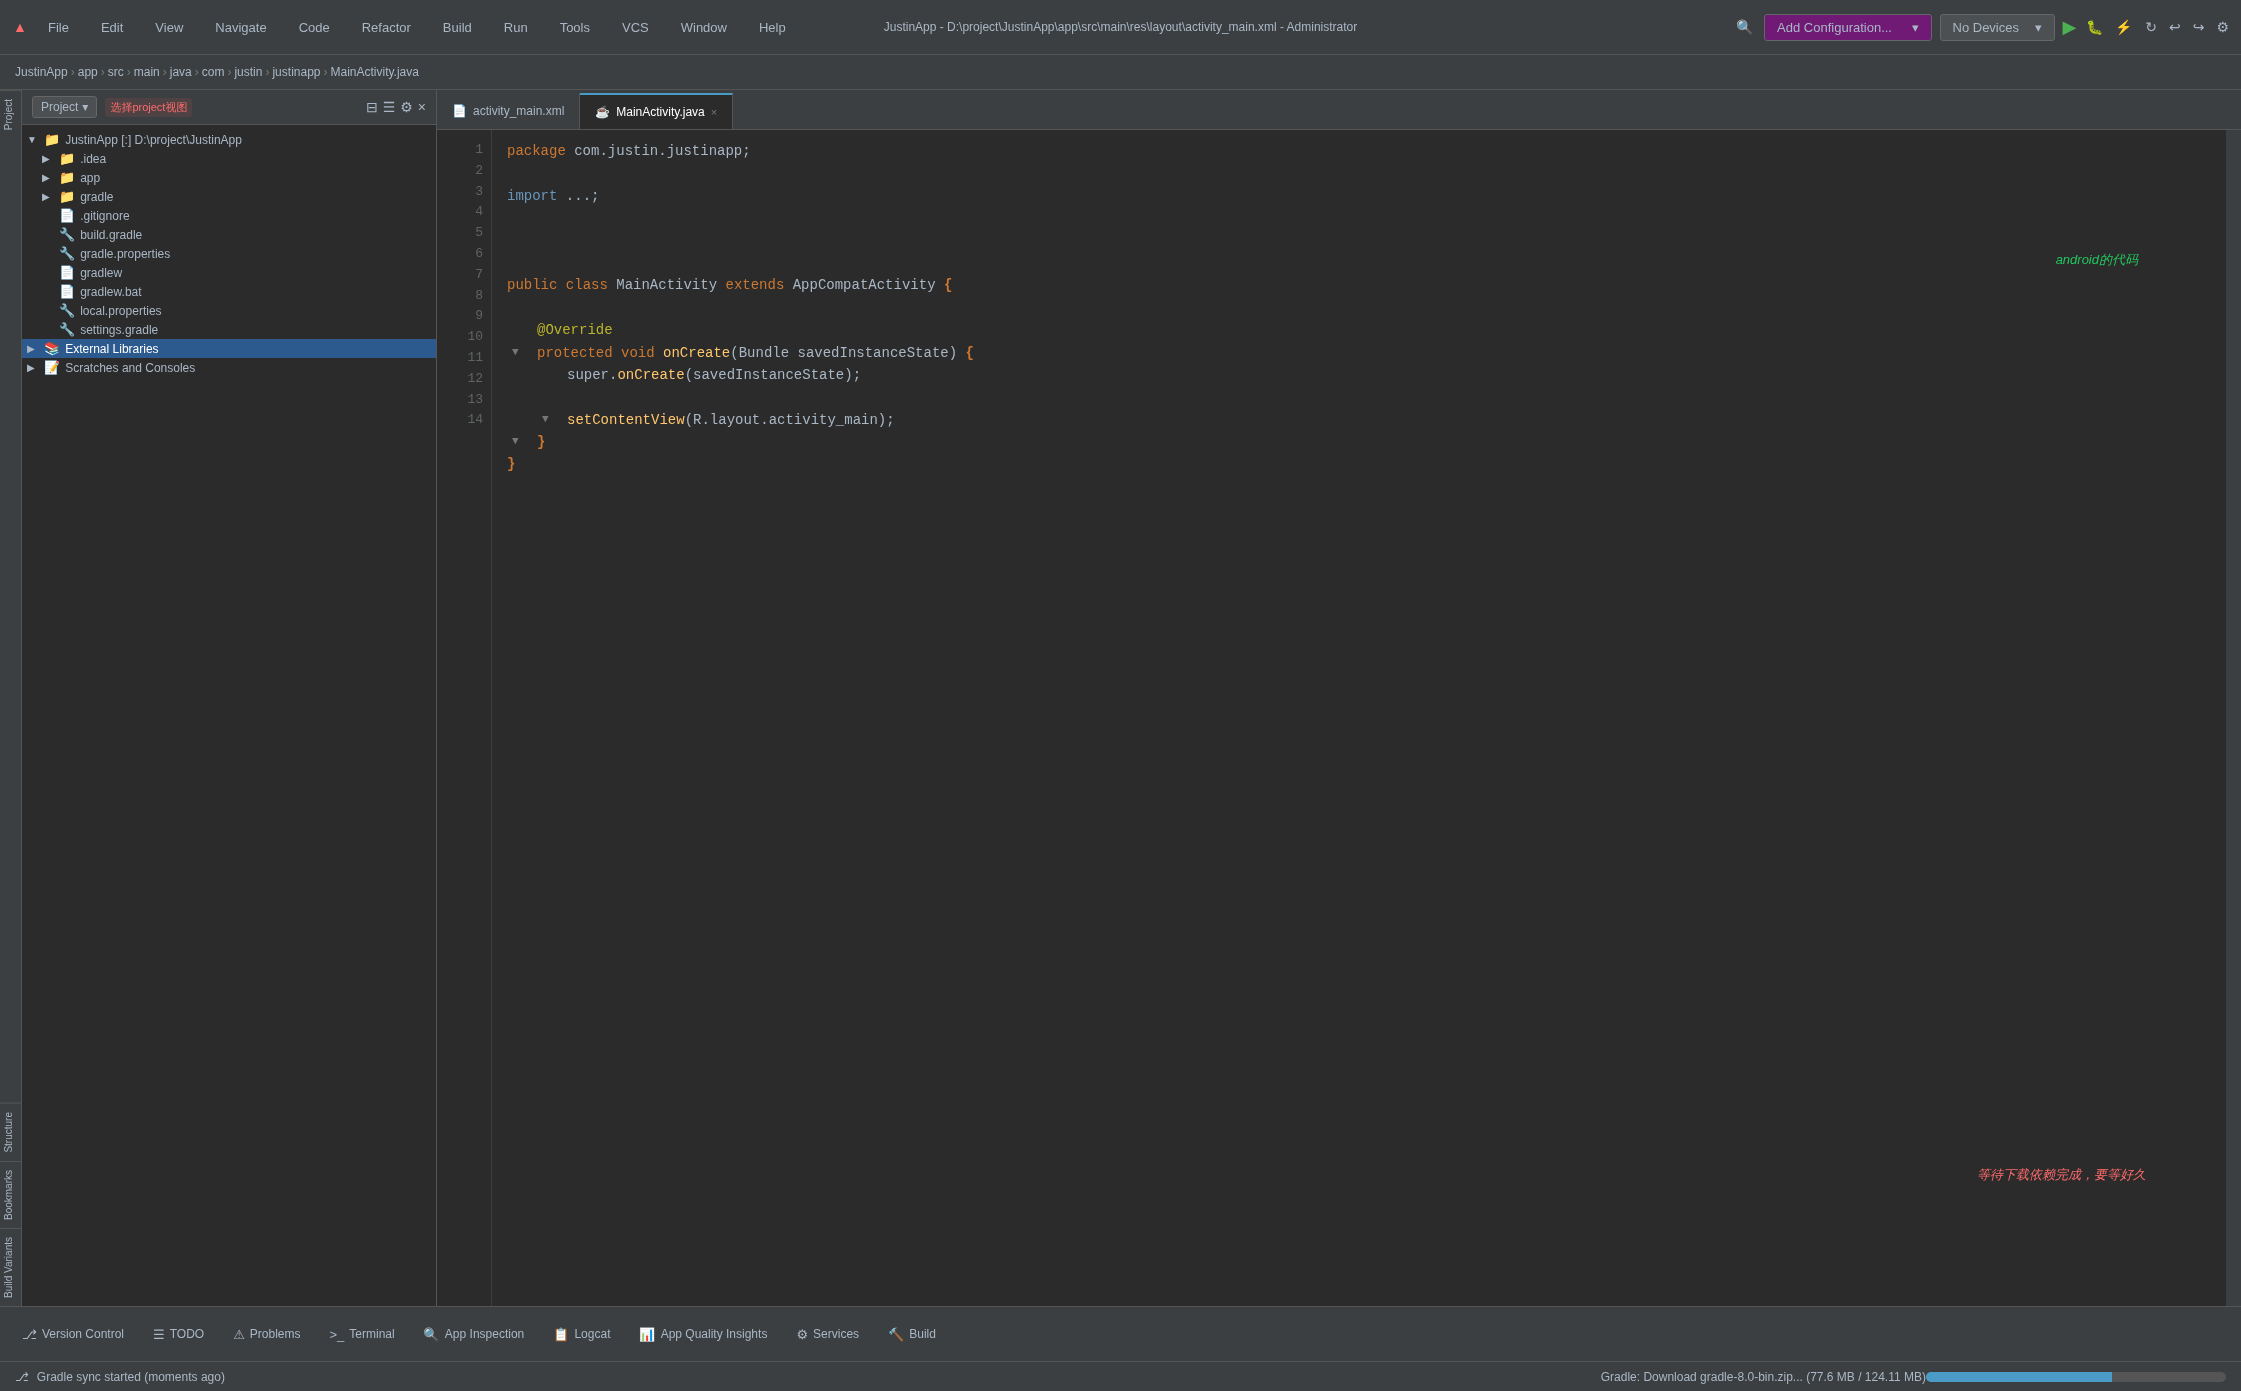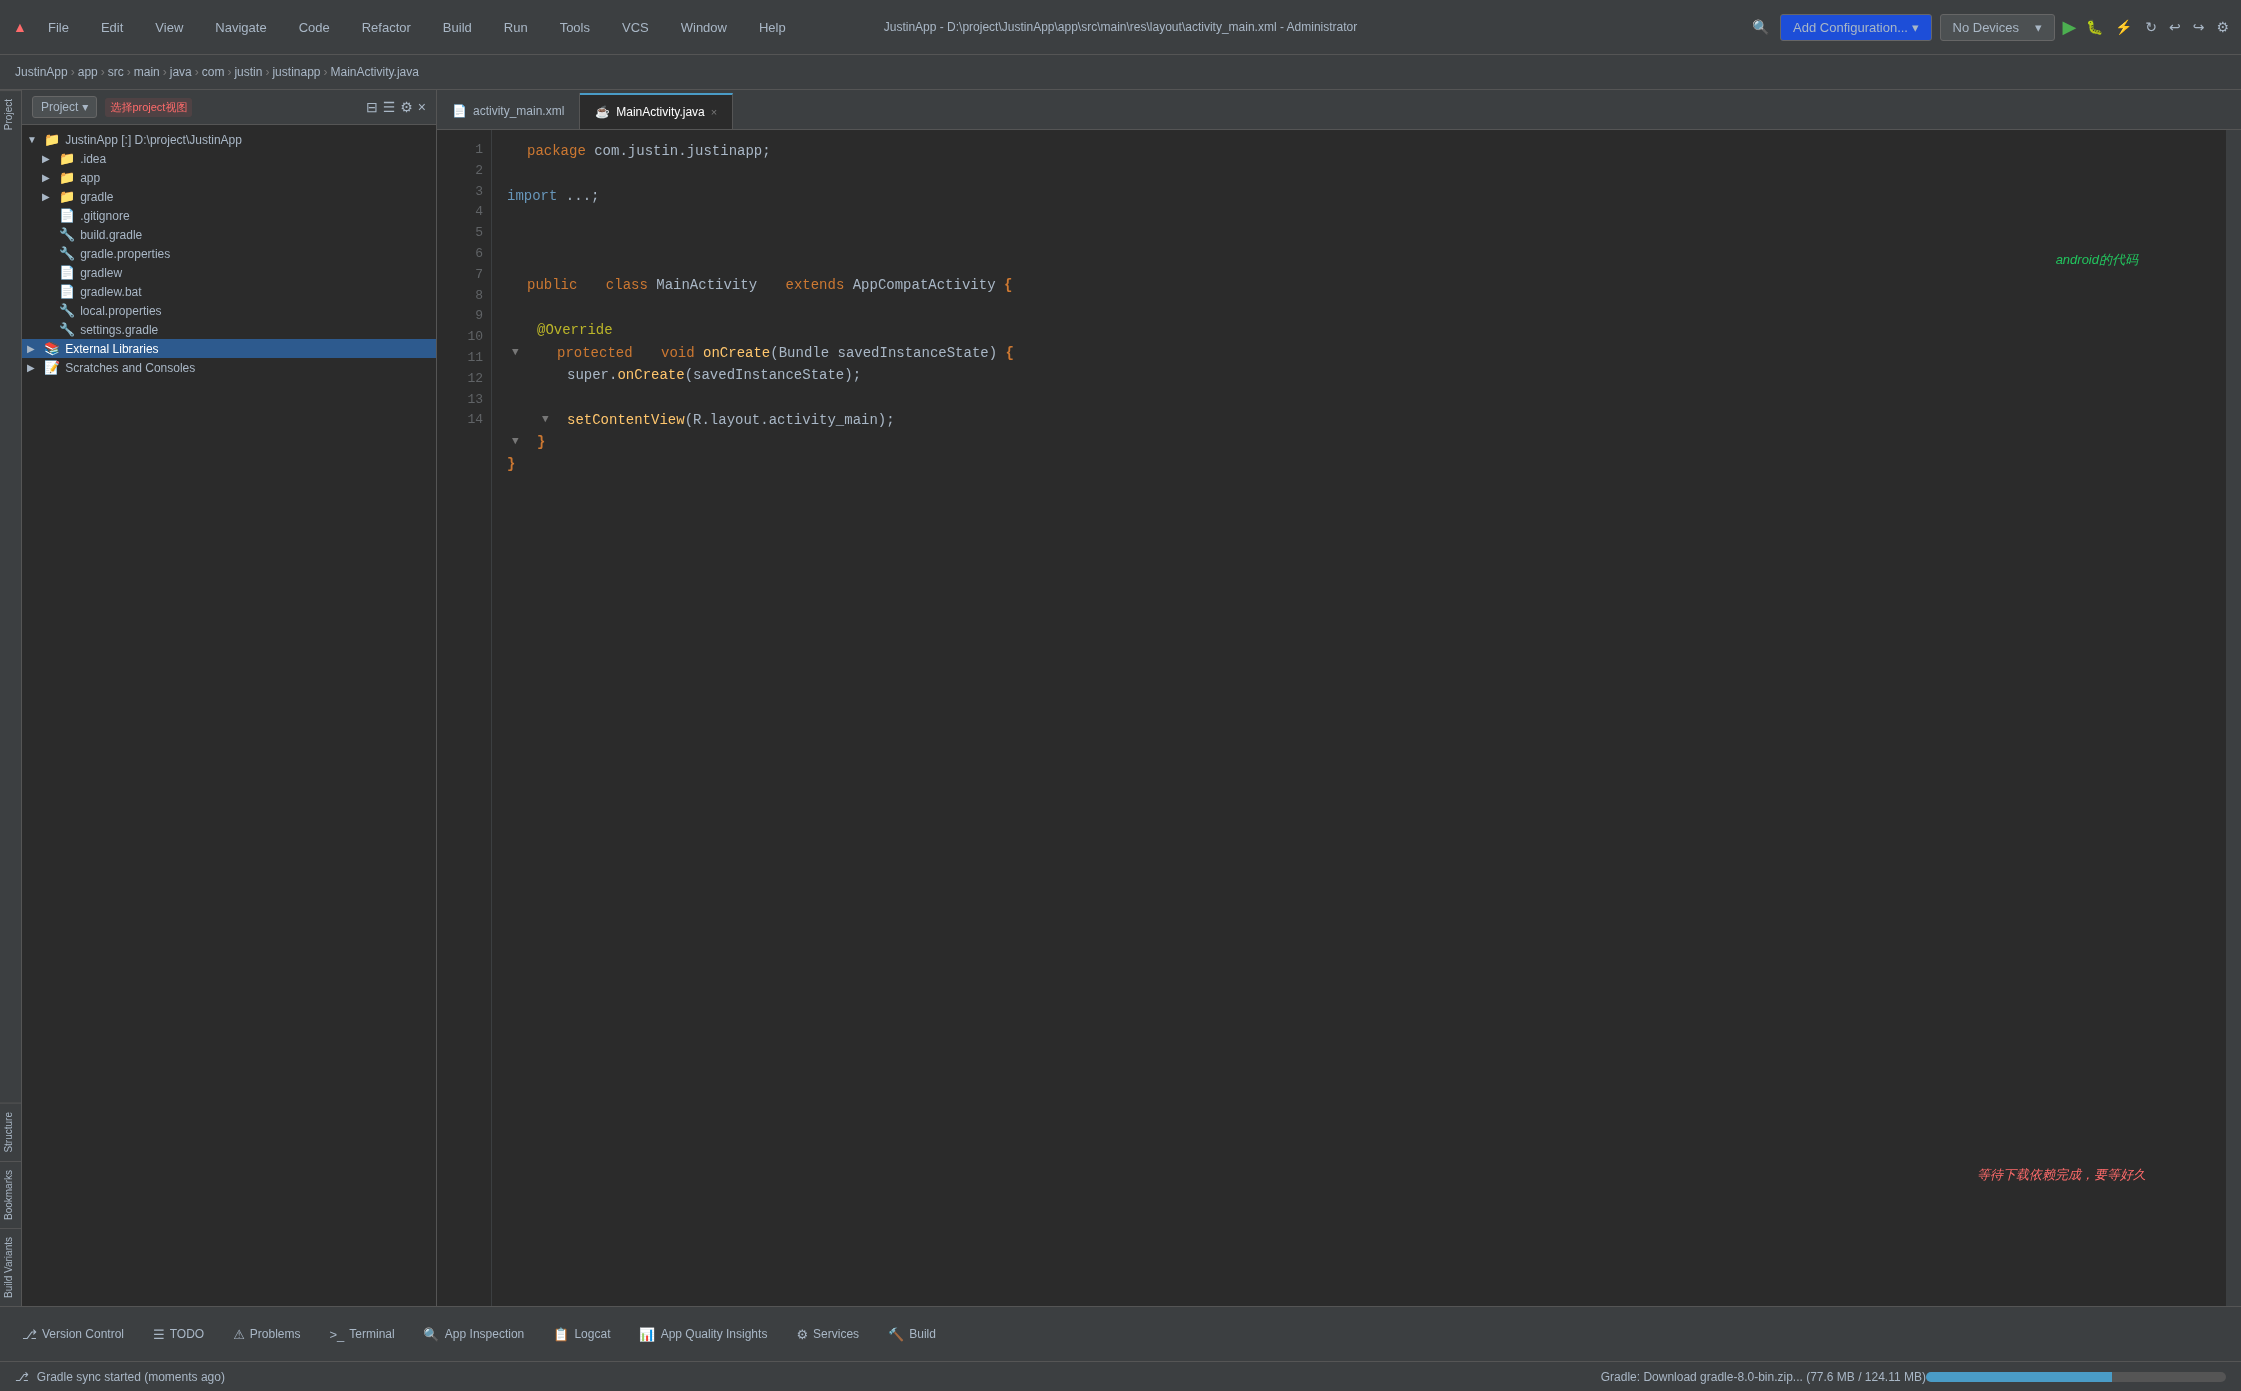--- a/index.html
+++ b/index.html
@@ -53,30 +53,30 @@
       color: #a9b7c6;
       font-size: 12px;
     }
     .toolbar-right {
       display: flex;
       align-items: center;
       gap: 8px;
       margin-left: auto;
     }
     .config-btn {
-      background: #1d4ed8;
+      background: #701a75;
       border: 1px solid #666;
       color: #a9b7c6;
       padding: 5px 12px;
       border-radius: 3px;
       cursor: pointer;
       font-size: 13px;
       display: flex;
       align-items: center;
-      gap: 4px;
+      gap: 20px;
     }
     .no-devices-btn {
       background: #4c5052;
       border: 1px solid #666;
       color: #a9b7c6;
       padding: 5px 12px;
       border-radius: 3px;
       cursor: pointer;
       font-size: 13px;
       display: flex;
@@ -240,21 +240,21 @@
       overflow-y: auto;
       position: relative;
     }
     .code-line {
       display: flex;
       align-items: center;
       min-height: 22px;
       position: relative;
     }
     
-    .kw { color: #cc7832; margin-left: 20px; } 
+    .kw { color: #cc7832; } 
     .fn { color: #ffc66d; } 
     .ann { color: #bbb529; }
     .brace { color: #cc7832; font-weight: bold; }
 
     
     #right-scrollbar {
       width: 15px;
       background: #3c3f41;
     }
 

